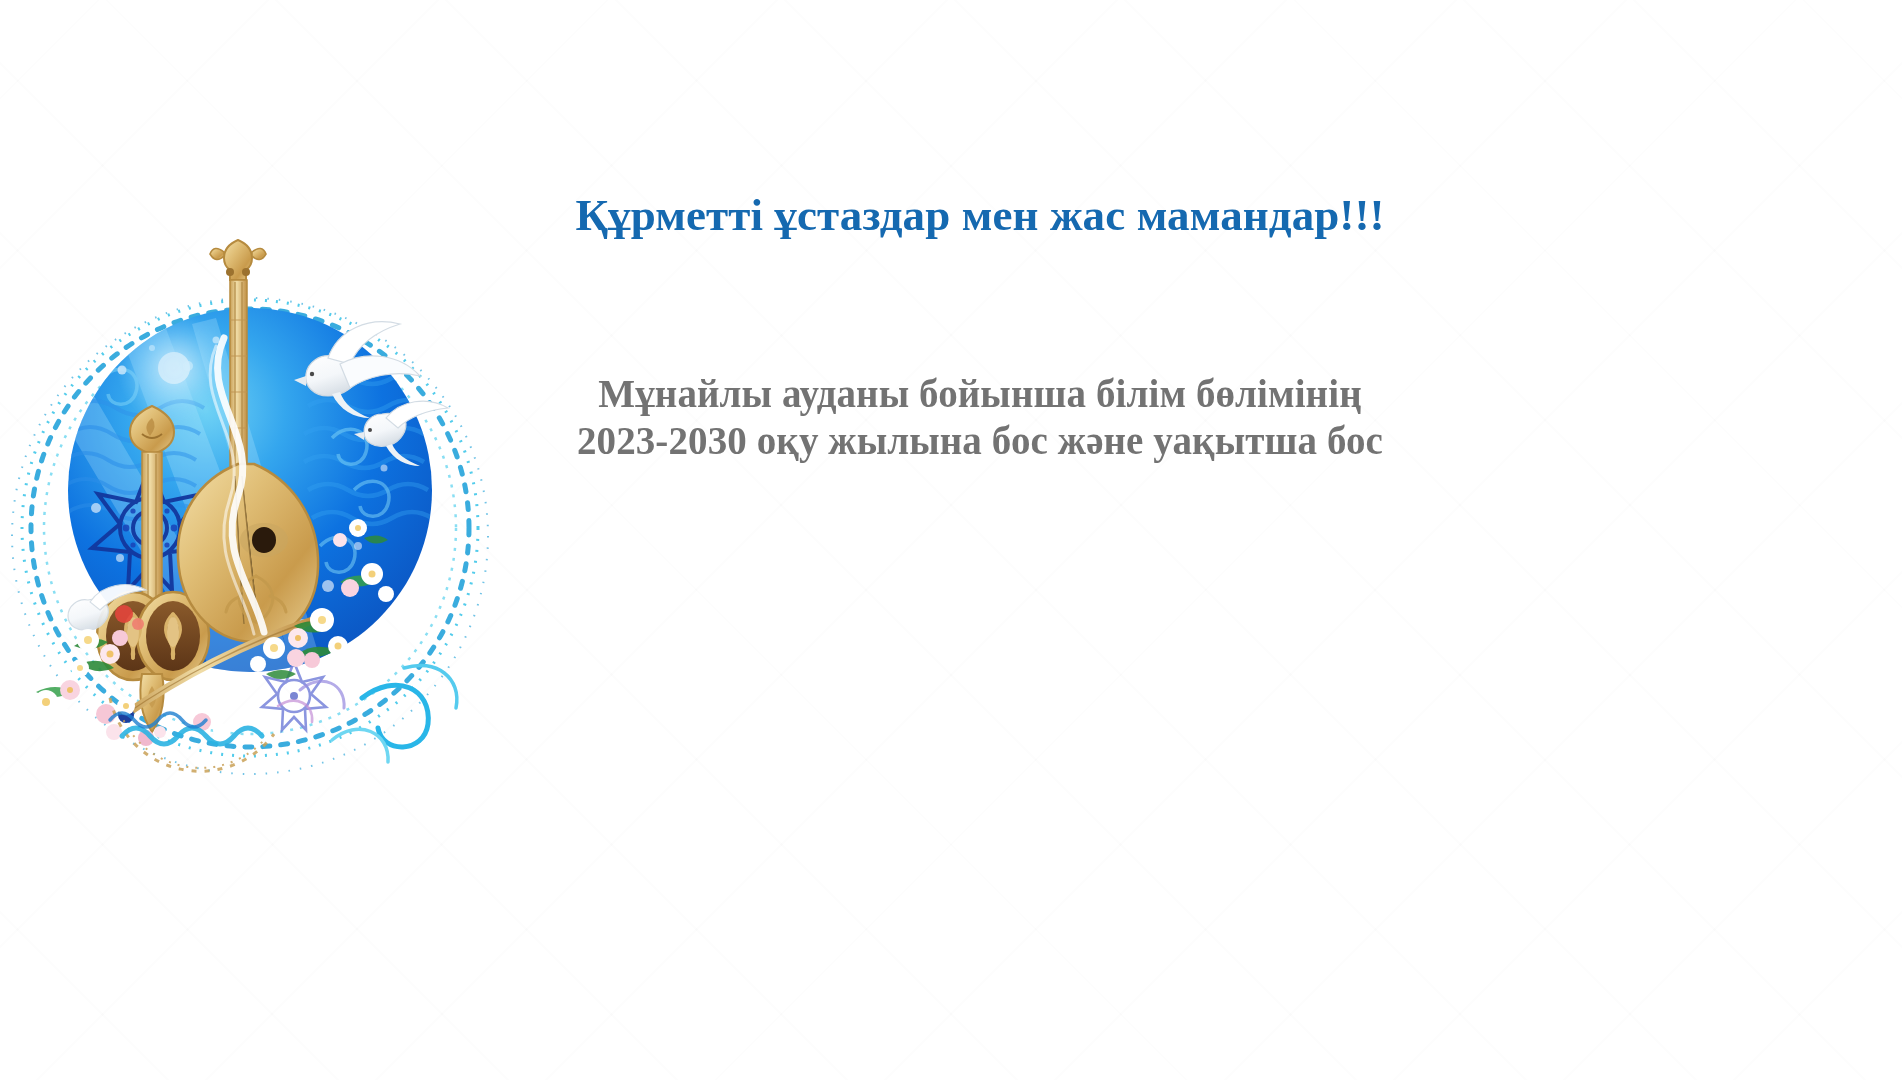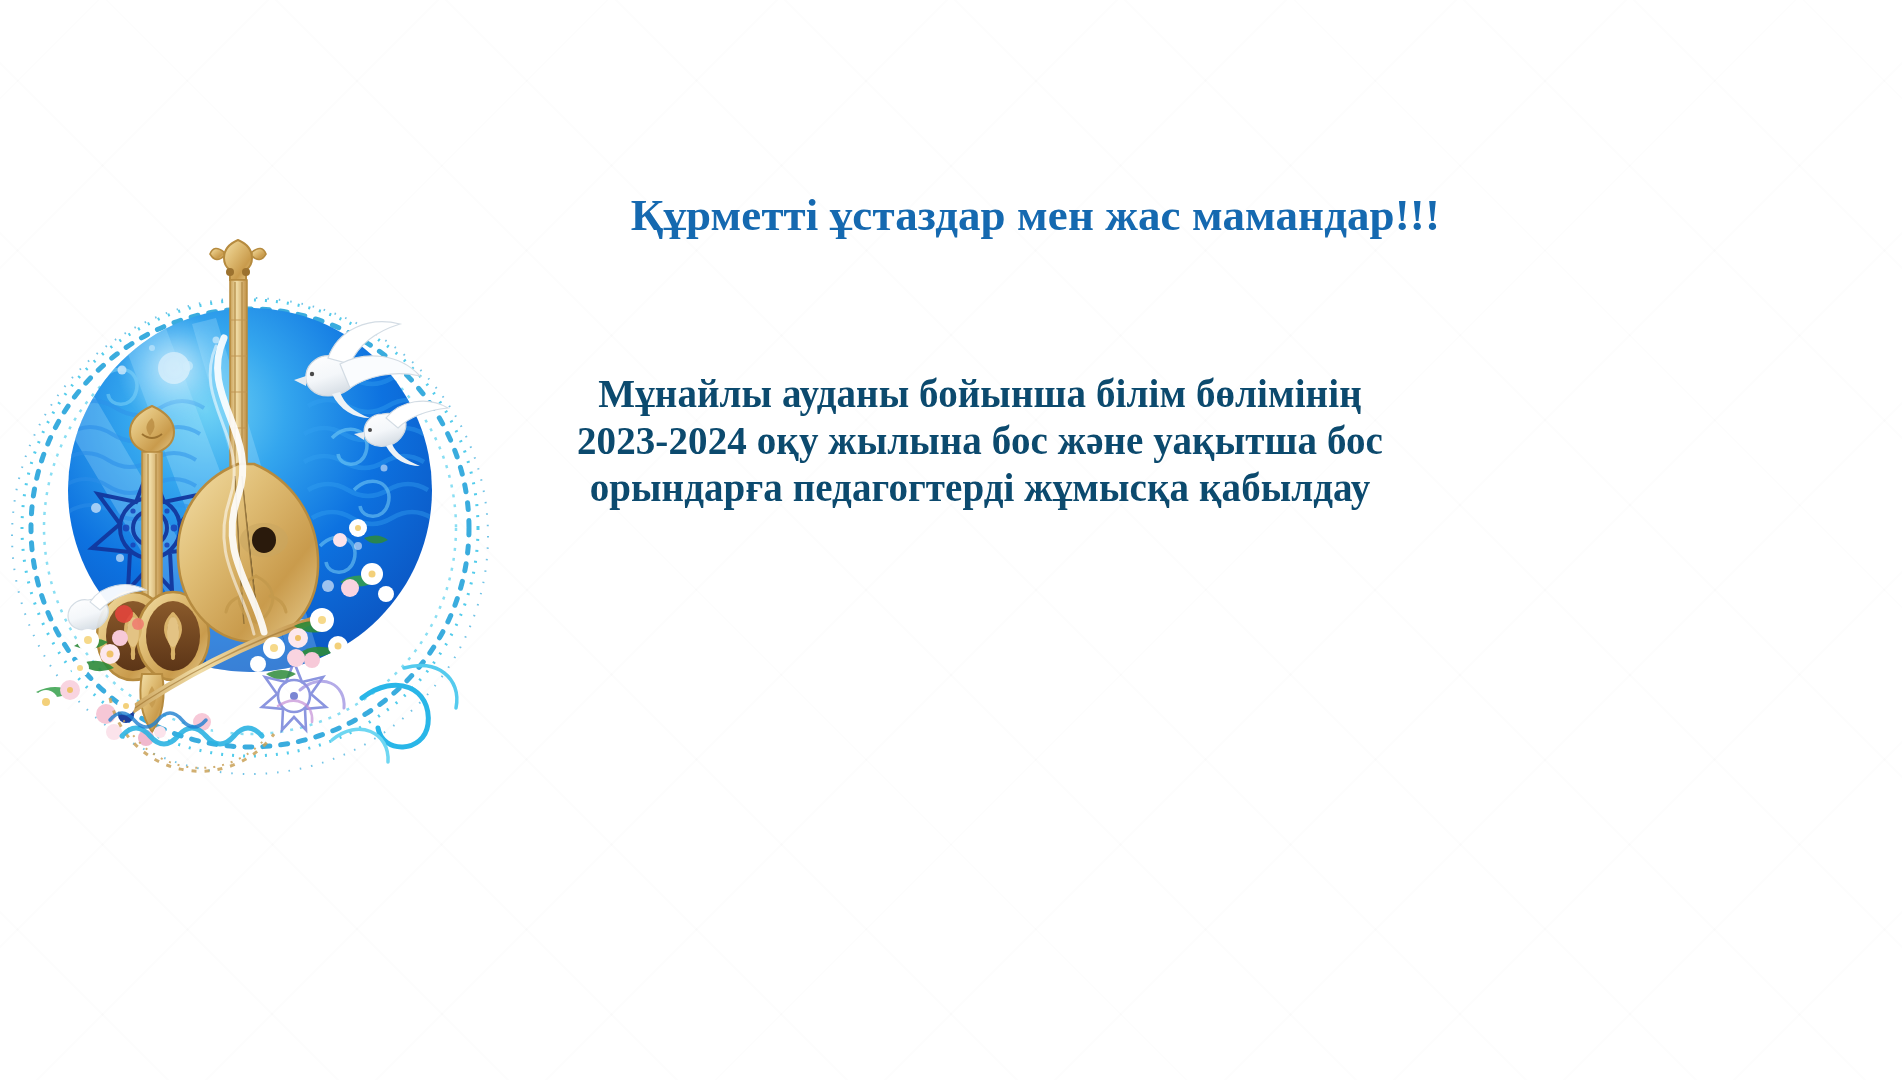--- a/index.html
+++ b/index.html
@@ -46,35 +46,35 @@
     left:520px; top:190px;
     width:920px;
   }
 
   .headline {
     font-family:"Liberation Serif", serif;
     font-weight:bold;
     font-size:45px;
     line-height:1.12;
     color:#1569B0;
-    text-align:right;
+    text-align:center;
     letter-spacing:.1px;
     white-space:nowrap;
   }
 
   .body-block {
     margin-top:130px;
     text-align:center;
   }
   .body-line {
     font-family:"Liberation Serif", serif;
     font-weight:bold;
     font-size:39px;
     line-height:47px;
-    color:#0c4a6e;
+    color:#737373;
     letter-spacing:.1px;
     white-space:pre;
   }
 </style>
 </head>
 <body>
 
 <div id="slide">
 
   <div class="watermark"></div>
@@ -417,19 +417,18 @@
       </g>
     </svg>
   </div>
 
   <div class="text-col">
 
     <div class="headline">Құрметті ұстаздар мен жас мамандар!!!</div>
 
     <div class="body-block">
       <div class="body-line">Мұнайлы ауданы бойынша білім бөлімінің</div>
-      <div class="body-line">2023-2024 оқу жылына бос және уақытша бос</div>
-      <div class="body-line">орындарға педагогтерді жұмысқа қабылдау</div>
+      <div class="body-line">2023-2030 оқу жылына бос және уақытша бос</div>
     </div>
 
   </div>
 
 </div>
 
 </body></html>

